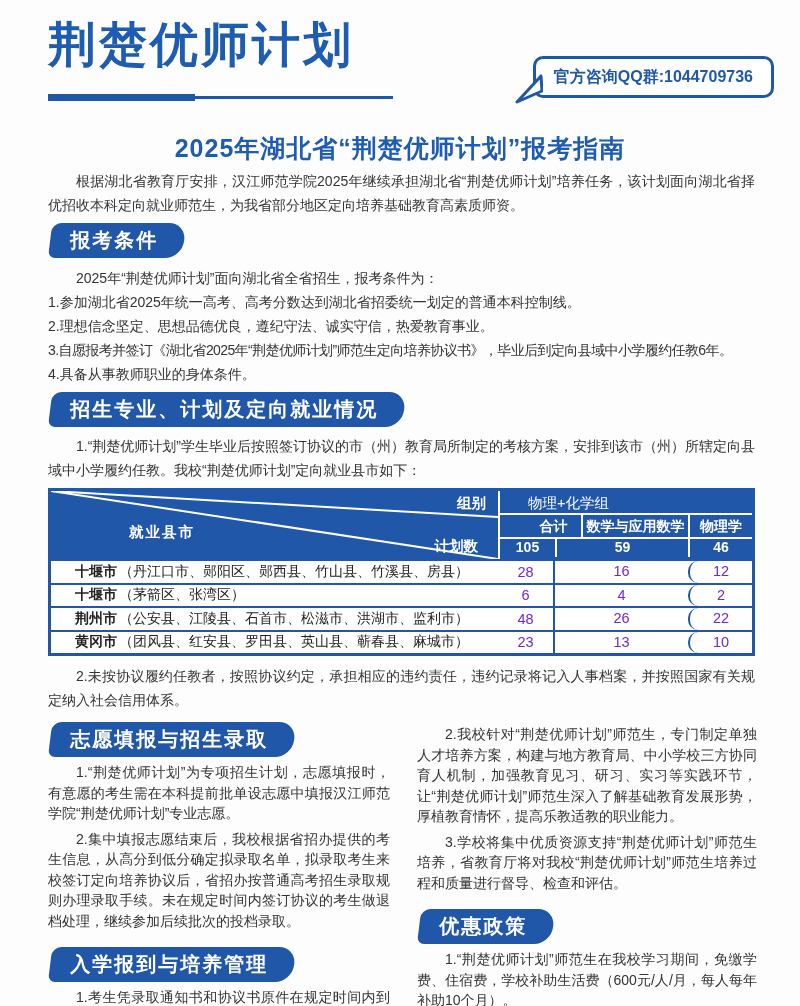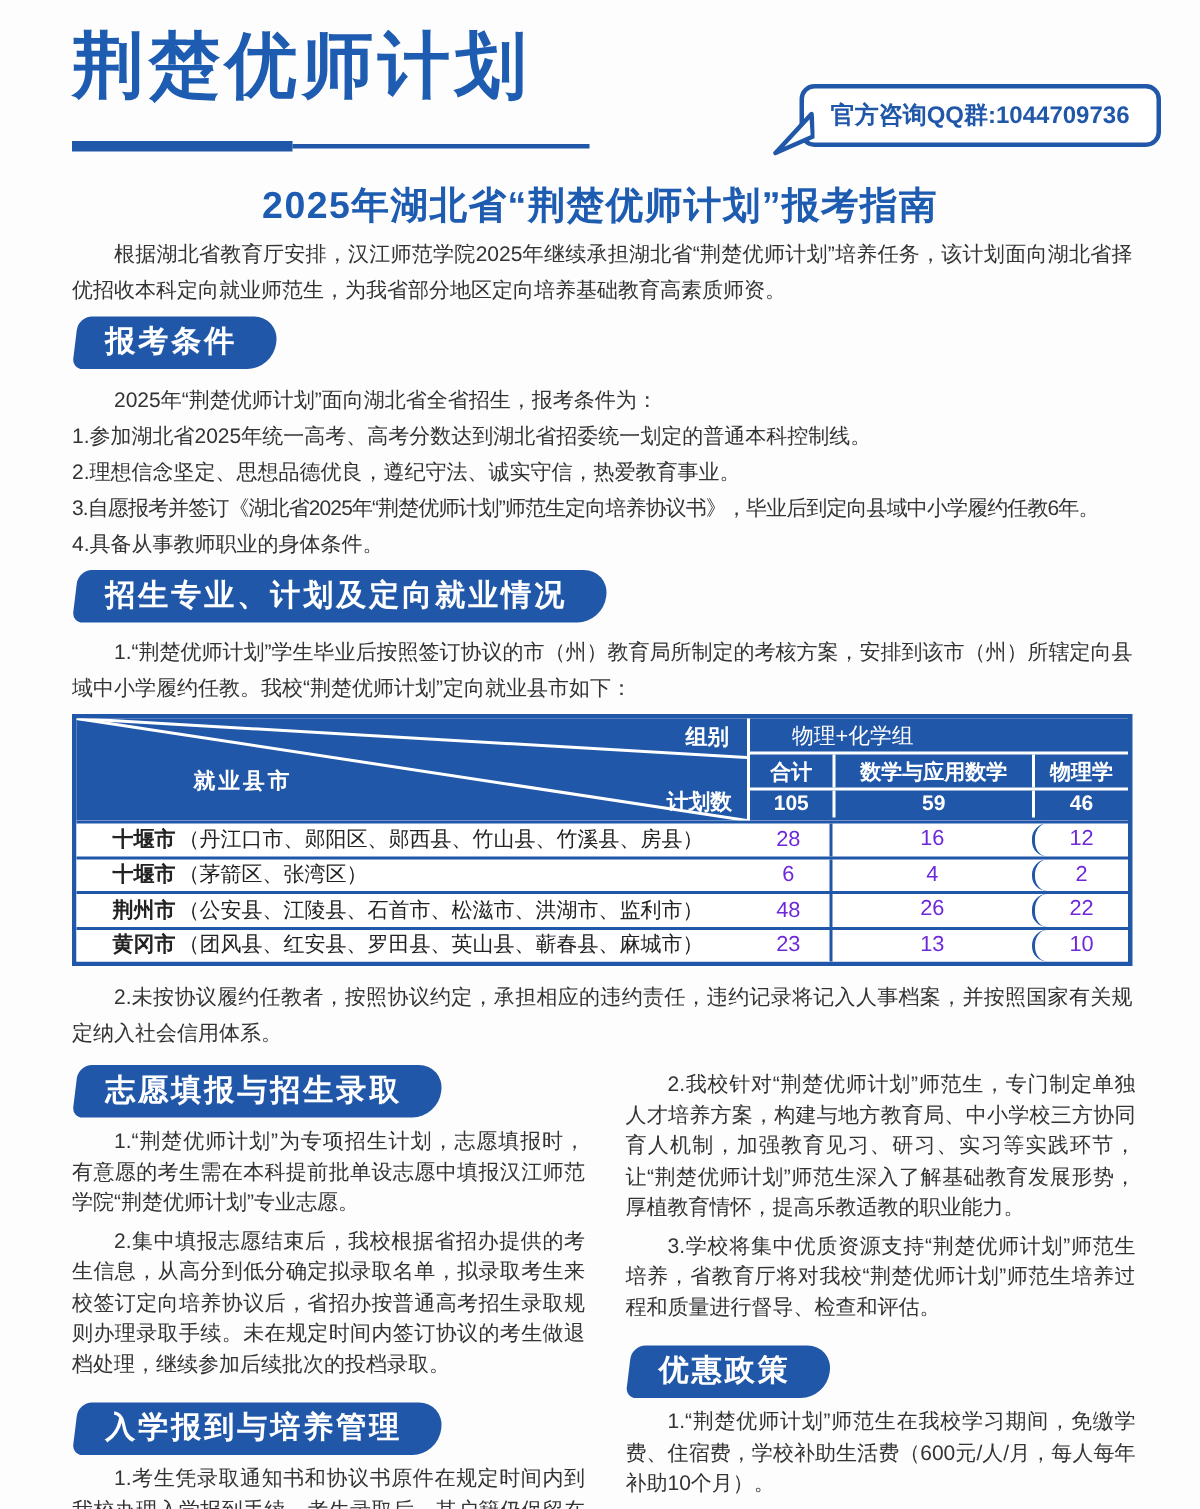--- a/index.html
+++ b/index.html
@@ -11,43 +11,43 @@
   .banner{position:relative;padding:20px 45px 0 48px;height:108px;}
   .banner-title{font-size:48px;font-weight:800;color:var(--title-blue);letter-spacing:3px;line-height:1.05;}
   .divider{position:absolute;left:48px;top:94px;width:345px;height:7px;}
   .divider .thick{position:absolute;left:0;top:0;width:147px;height:7px;background:var(--blue);}
   .divider .thin{position:absolute;left:147px;top:2px;width:198px;height:2.5px;background:var(--blue);}
   .qq-bubble{position:absolute;right:26px;top:56px;height:42px;padding:0 18px;display:flex;align-items:center;
     background:#fff;border:3px solid var(--blue);border-radius:10px;font-size:16px;font-weight:bold;color:var(--blue);margin-left:28px;}
   .qq-tail{position:absolute;left:-21px;bottom:-9px;width:28px;height:30px;}
 
   
-  .doc-title{margin-top:12px;text-align:center;font-size:25px;font-weight:bold;color:var(--title-blue);letter-spacing:1px;}
+  .doc-title{margin-top:24px;text-align:center;font-size:25px;font-weight:bold;color:var(--title-blue);letter-spacing:1px;}
   .body-text{margin:4px 45px 0 48px;font-size:14px;line-height:24px;text-align:justify;color:var(--ink);}
   .indent{text-indent:2em;}
   .pill{display:inline-block;background:var(--blue);color:#fff;font-weight:bold;font-size:20px;line-height:1;
     padding:7px 26px 8px 20px;border-radius:9px 17px 17px 7px;transform:skewX(-7deg);transform-origin:left bottom;}
   .pill .pt{display:inline-block;transform:skewX(7deg);letter-spacing:2px;}
   .sec{margin:6px 45px 0 48px;}
   .cond p{line-height:24px;}
   .tight{letter-spacing:-0.6px;}
 
   
   .table{width:707px;margin:6px 0 0 48px;border:3px solid var(--blue);background:#fff;}
   .thead{display:flex;background:var(--blue);color:#fff;height:68px;}
   .corner{position:relative;width:447px;height:68px;}
   .corner svg{position:absolute;left:0;top:0;}
   .lbl{position:absolute;font-size:14.5px;font-weight:bold;text-align:right;}
   .lbl-group{top:3px;right:12px;}
-  .lbl-plan{bottom:3px;right:10px;}
+  .lbl-plan{bottom:3px;right:20px;}
   .lbl-city{top:32px;left:78px;letter-spacing:2px;}
   .h-right{flex:1;display:flex;flex-direction:column;border-left:2px solid #fff;}
   .h-grouprow{height:24px;line-height:24px;text-align:left;font-size:14.5px;font-weight:normal;border-bottom:2px solid #fff;padding-left:28px;}
   .h-cols,.h-tots{display:flex;}
-  .h-cols{height:24px;border-bottom:2px solid #fff;}
+  .h-cols{height:24px;border-bottom:2px solid #fff;padding-left:26px;}
   .h-tots{height:18px;}
   .hc{line-height:22px;text-align:center;font-size:14px;font-weight:bold;}
   .h-cols .hc{line-height:22px;}
   .h-tots .hc{line-height:17px;font-size:14px;}
   .w1{width:55px;} .w2{flex:1;border-left:2px solid #fff;} .w3{width:64px;border-left:2px solid #fff;}
   .trow{display:flex;border-top:2.5px solid var(--blue);height:23.5px;align-items:center;background:#fff;}
   .td-city{width:447px;padding-left:24px;font-size:14px;white-space:nowrap;color:#222;}
   .td-city b{font-weight:bold;margin-right:2px;}
   .td-n{text-align:center;font-size:14.5px;color:#6d28d9;}
   .b1{width:55px;} .b2{flex:1;border-left:2.5px solid var(--blue);} .b3{width:64px;border-left:2.5px solid var(--blue);}

